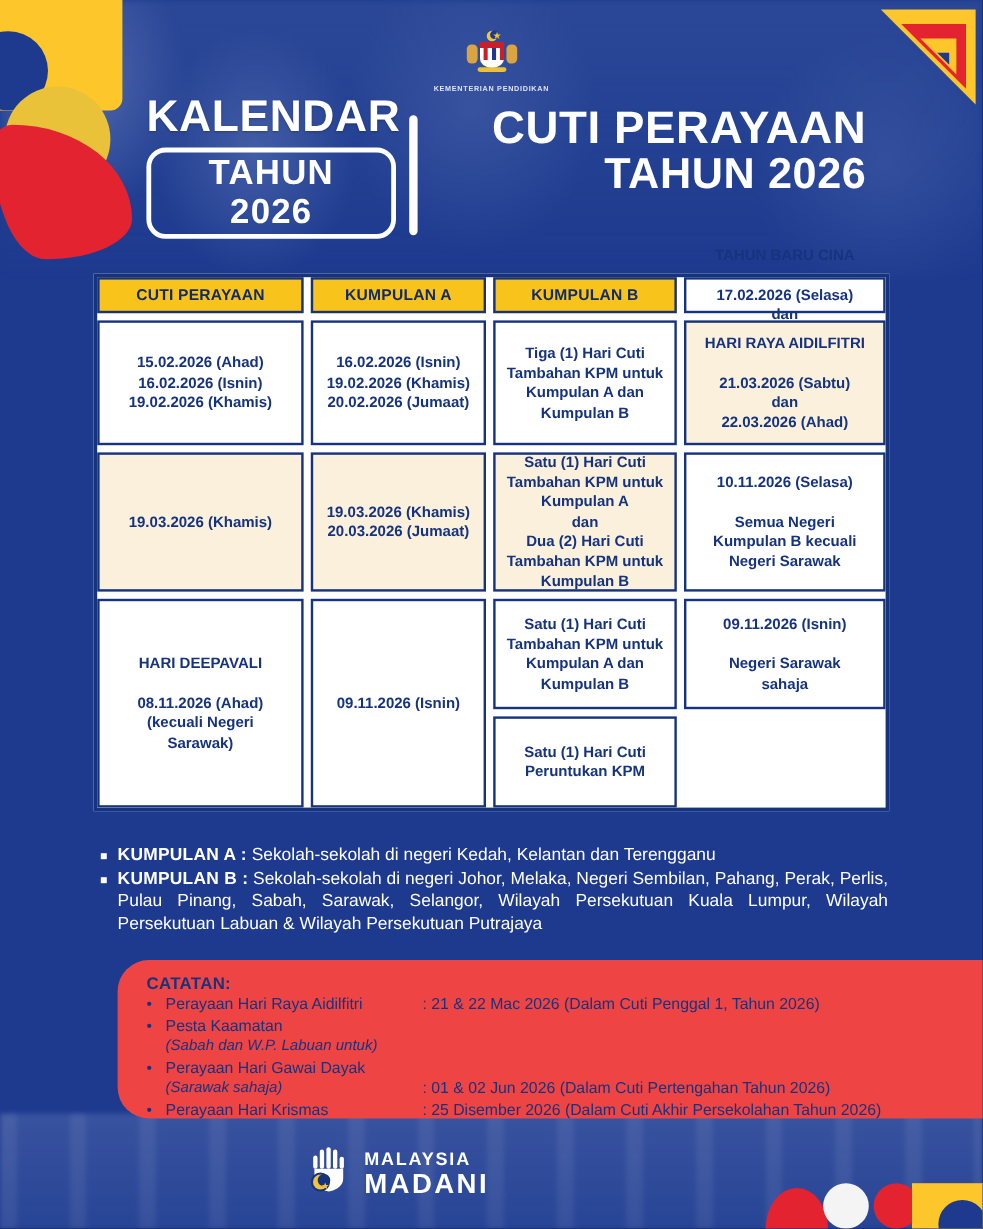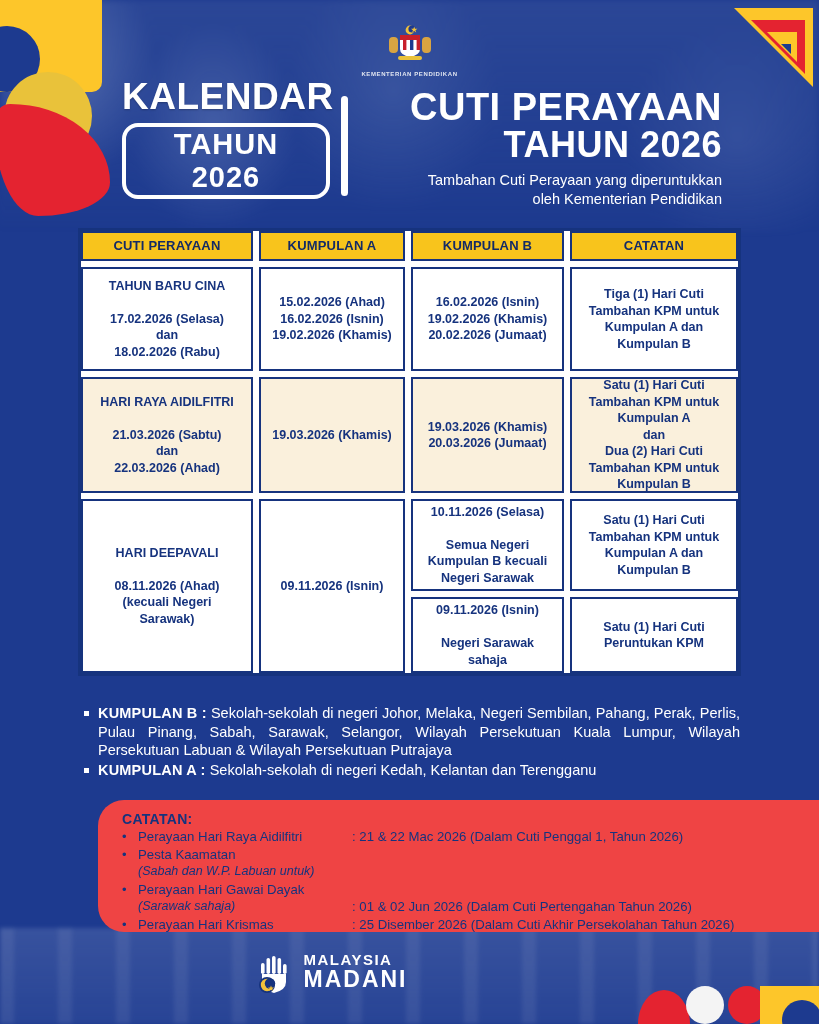--- a/index.html
+++ b/index.html
@@ -83,21 +83,21 @@
   }
   .catatan-title{font-size:14px;font-weight:800;letter-spacing:.3px;}
   .cat-item{display:flex;align-items:flex-end;margin-top:1px;}
   .cat-left{flex:0 0 230px;display:flex;}
   .cat-bullet{flex:0 0 16px;font-size:13px;line-height:17px;}
   .cat-label{font-size:13.2px;line-height:17px;font-weight:500;}
   .cat-sublabel{font-size:12.5px;line-height:17px;font-style:italic;}
   .cat-sublabel:empty{display:none;}
   .cat-value{flex:1;font-size:13.2px;line-height:17px;font-weight:500;}
   
-  .brand{position:absolute;left:0;top:952px;width:661px;display:flex;justify-content:center;align-items:flex-start;gap:10px;}
+  .brand{position:absolute;left:0;top:952px;width:661px;display:flex;justify-content:center;align-items:flex-end;gap:10px;}
   .brand-text{text-align:left;color:#fff;}
   .brand-text .b1{font-size:15px;font-weight:800;letter-spacing:1.5px;line-height:16px;}
   .brand-text .b2{font-size:23px;font-weight:800;letter-spacing:2px;line-height:23px;}
 </style>
 </head>
 <body>
 
 <div class="poster">
 
   <div class="photo-top"></div>
@@ -141,31 +141,26 @@
   <div class="title-left">
     <div class="l1">KALENDAR</div>
     <div class="badge">TAHUN 2026</div>
   </div>
 
   <div class="divider"></div>
 
   <div class="title-right">
     <div class="l1">CUTI PERAYAAN</div>
     <div class="l2">TAHUN 2026</div>
-    <div class="sub">
-      <div>Tambahan Cuti Perayaan yang diperuntukkan</div>
-      <div>oleh Kementerian Pendidikan</div>
-    </div>
   </div>
 
   <div class="holiday-table">
     <div class="cell th">CUTI PERAYAAN</div>
     <div class="cell th">KUMPULAN A</div>
     <div class="cell th">KUMPULAN B</div>
-    <div class="cell th">CATATAN</div>
 
     <div class="cell">TAHUN BARU CINA
 
 17.02.2026 (Selasa)
 dan
 18.02.2026 (Rabu)</div>
     <div class="cell">15.02.2026 (Ahad)
 16.02.2026 (Isnin)
 19.02.2026 (Khamis)</div>
     <div class="cell">16.02.2026 (Isnin)
@@ -214,31 +209,31 @@
     <div class="cell">Satu (1) Hari Cuti
 Peruntukan KPM</div>
   </div>
 
   <div class="notes">
     <div class="note">
       <span class="note-bullet">
           <i></i>
         </span>
       <span class="note-body">
-        <b>KUMPULAN B :</b>
-        <span>Sekolah-sekolah di negeri Johor, Melaka, Negeri Sembilan, Pahang, Perak, Perlis, Pulau Pinang, Sabah, Sarawak, Selangor, Wilayah Persekutuan Kuala Lumpur, Wilayah Persekutuan Labuan &amp; Wilayah Persekutuan Putrajaya</span>
+        <b>KUMPULAN A :</b>
+        <span>Sekolah-sekolah di negeri Kedah, Kelantan dan Terengganu</span>
       </span>
     </div>
     <div class="note">
       <span class="note-bullet">
           <i></i>
         </span>
       <span class="note-body">
-        <b>KUMPULAN A :</b>
-        <span>Sekolah-sekolah di negeri Kedah, Kelantan dan Terengganu</span>
+        <b>KUMPULAN B :</b>
+        <span>Sekolah-sekolah di negeri Johor, Melaka, Negeri Sembilan, Pahang, Perak, Perlis, Pulau Pinang, Sabah, Sarawak, Selangor, Wilayah Persekutuan Kuala Lumpur, Wilayah Persekutuan Labuan &amp; Wilayah Persekutuan Putrajaya</span>
       </span>
     </div>
   </div>
 
   <div class="catatan">
     <div class="catatan-title">CATATAN:</div>
 
     <div class="cat-item">
       <div class="cat-left">
         <span class="cat-bullet">•</span>

